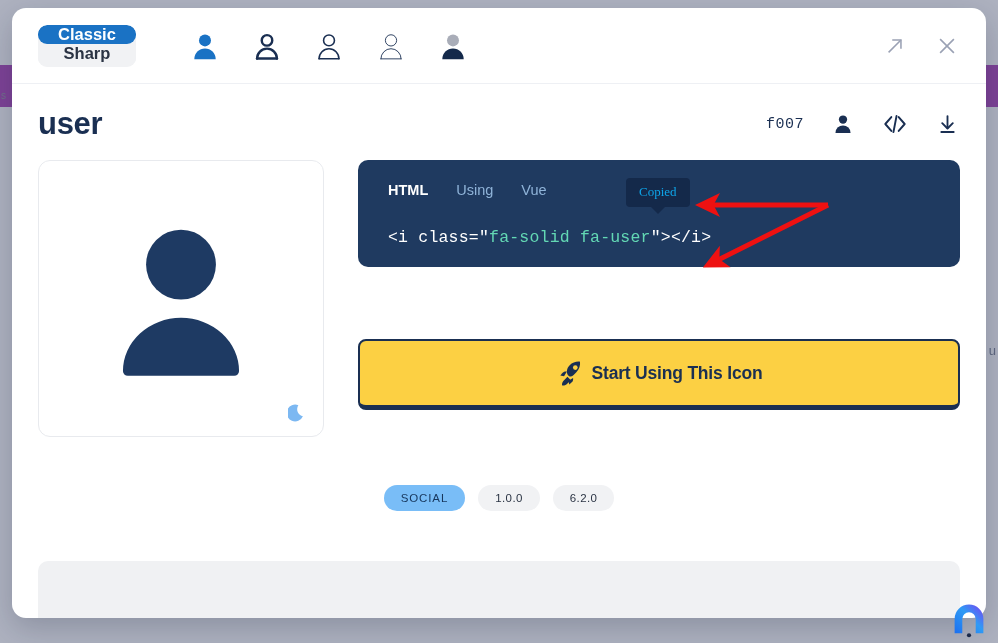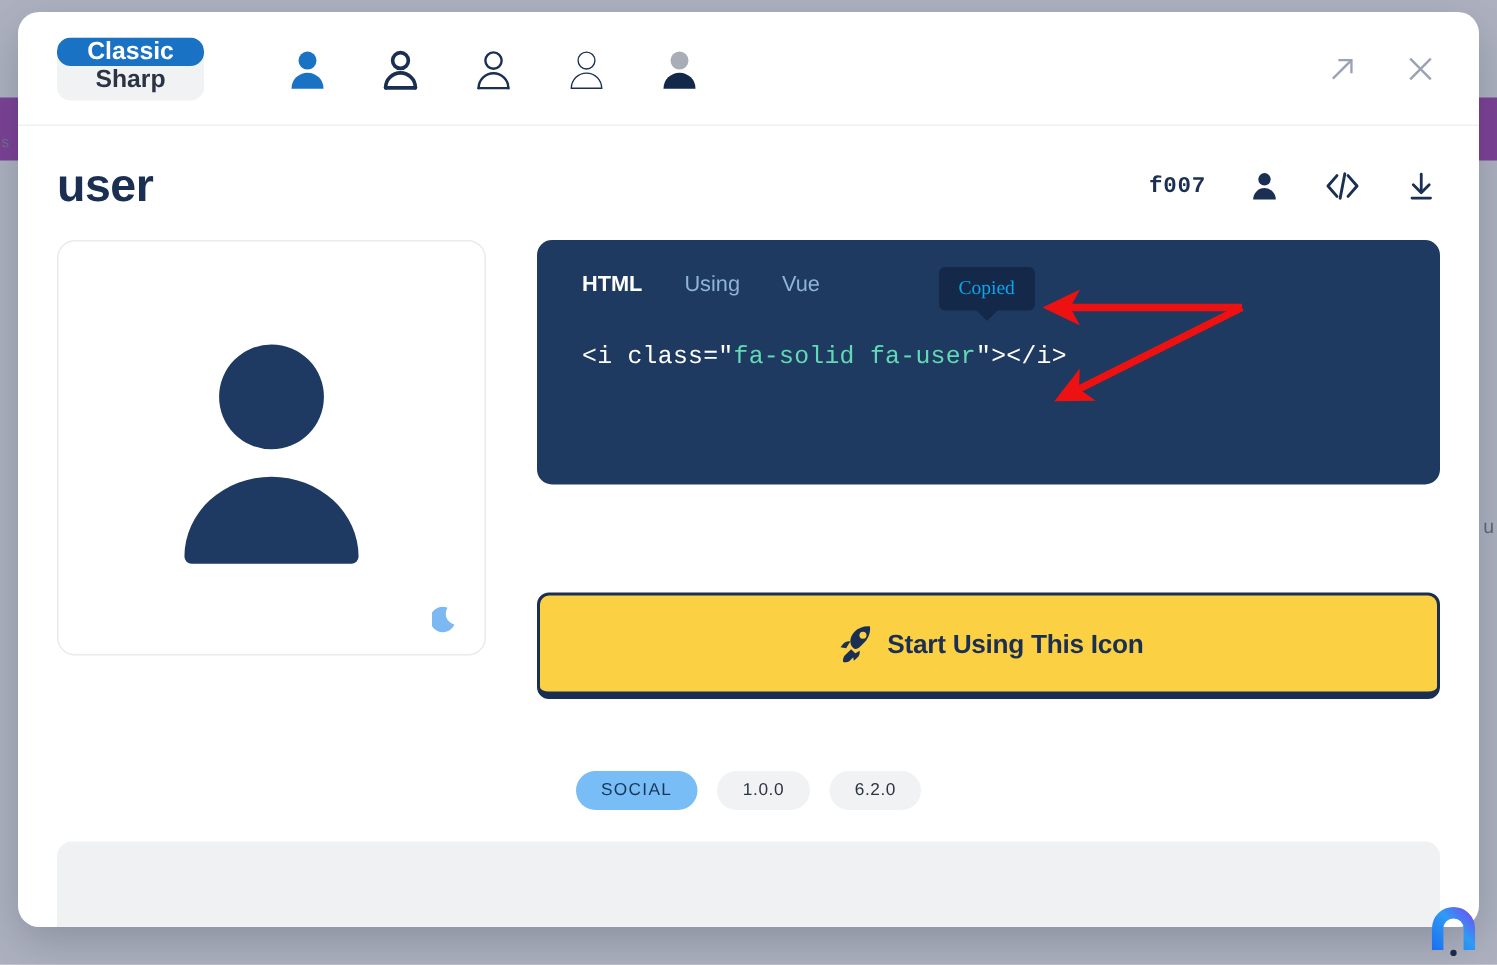--- a/index.html
+++ b/index.html
@@ -161,21 +161,21 @@
   .title-row-right {
     margin-left: auto;
     display: flex;
     align-items: center;
     gap: 26px;
   }
   .unicode-value {
     font-family: "Liberation Mono", monospace;
     font-size: 15px;
     color: #1a2f52;
-    font-weight: bold;
+    font-weight: normal;
     letter-spacing: 0.5px;
   }
   .title-icon-btn {
     width: 26px;
     height: 26px;
     display: flex;
     align-items: center;
     justify-content: center;
     cursor: pointer;
     background: none;
@@ -222,21 +222,21 @@
     flex: 1 1 auto;
     display: flex;
     flex-direction: column;
   }
 
   
   .code-panel {
     position: relative;
     background: #1f3a60;
     border-radius: 10px;
-    height: 163px;
+    height: 107px;
     padding: 22px 30px;
     box-sizing: border-box;
   }
   .code-tabs {
     display: flex;
     gap: 28px;
     align-items: center;
   }
   .code-tab {
     font-size: 14.5px;

